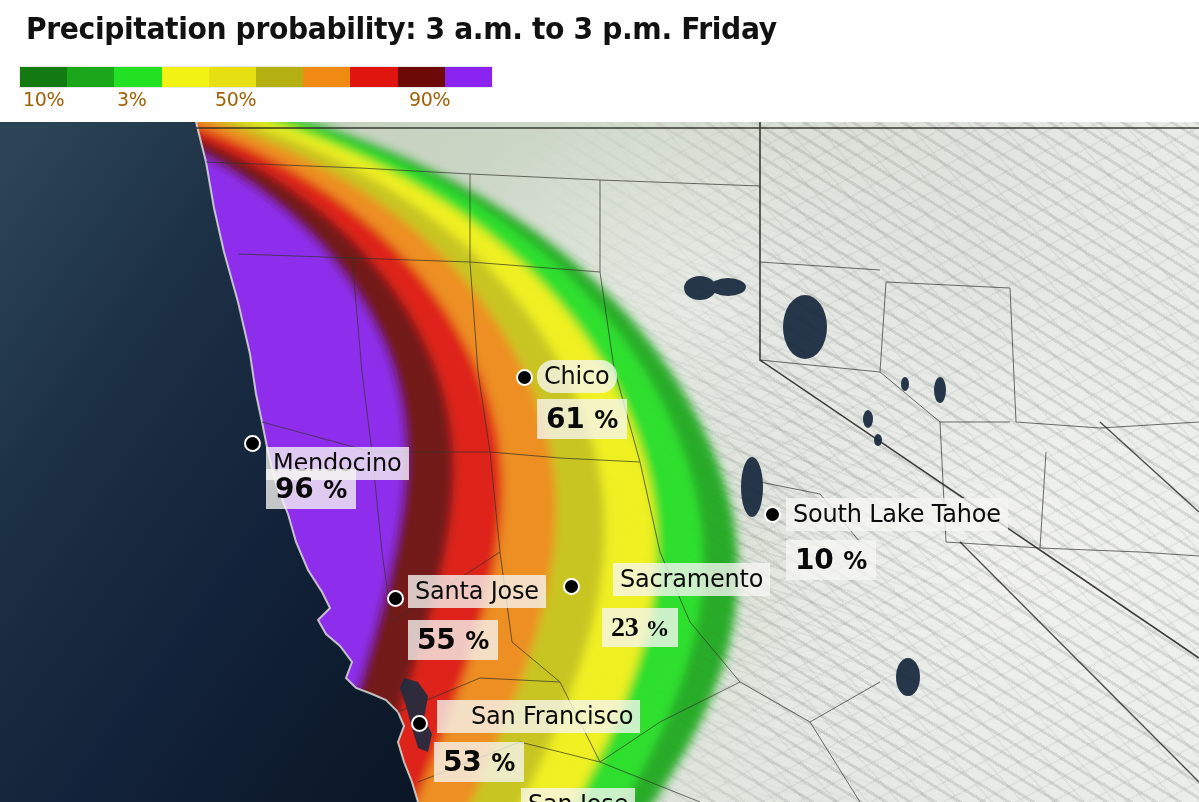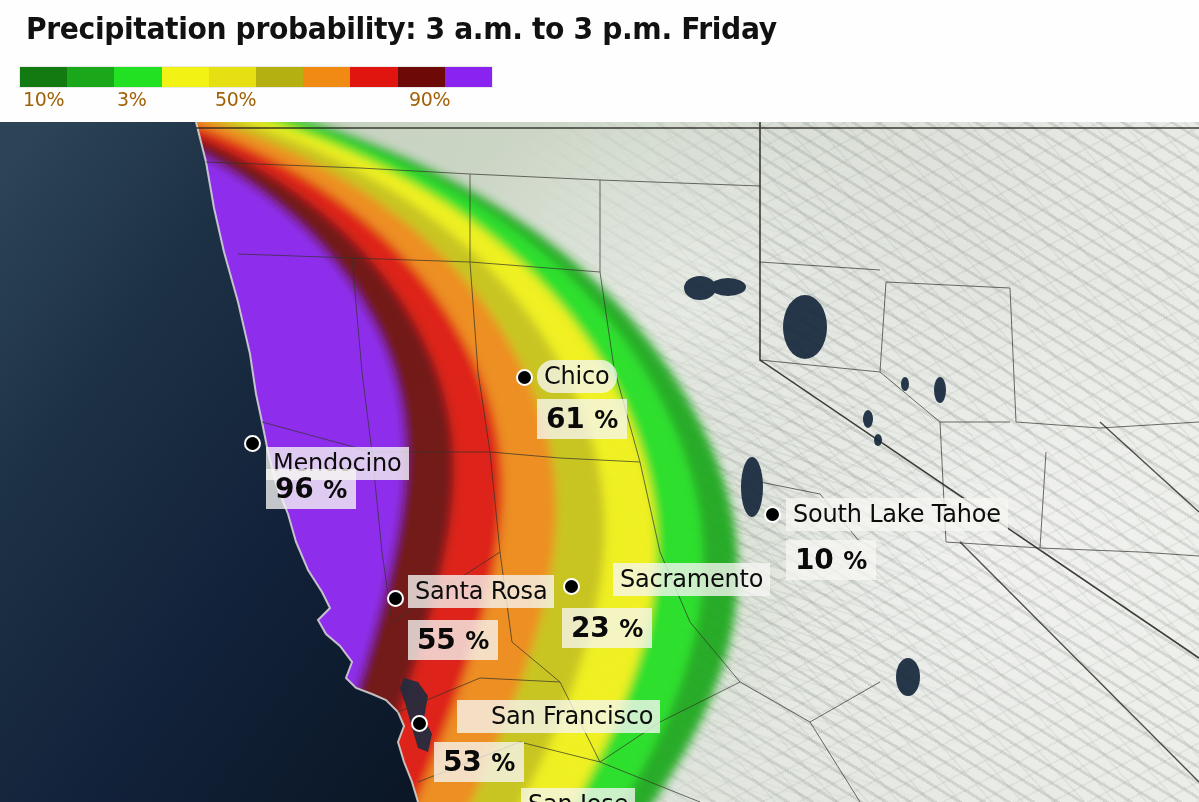--- a/index.html
+++ b/index.html
@@ -224,24 +224,24 @@
         <div class="cname" style="left: 537px; top: 238px; background: rgba(246, 246, 242, 0.78); border-radius: 16px;">Chico</div>
         <div class="cval" style="left: 537px; top: 277px; background: rgba(246, 246, 242, 0.78);"><span>61 </span><span class="pct">%</span></div>
         <div class="dot" style="left: 244px; top: 313px;"></div>
         <div class="cname" style="left: 266px; top: 305px; background: rgba(246, 246, 242, 0.78); margin-top: 20px;">Mendocino</div>
         <div class="cval" style="left: 266px; top: 347px; background: rgba(246, 246, 242, 0.78);"><span>96 </span><span class="pct">%</span></div>
         <div class="dot" style="left: 764px; top: 384px;"></div>
         <div class="cname" style="left: 786px; top: 376px; background: rgba(246, 246, 242, 0.78);">South Lake Tahoe</div>
         <div class="cval" style="left: 786px; top: 418px; background: rgba(246, 246, 242, 0.78);"><span>10 </span><span class="pct">%</span></div>
         <div class="dot" style="left: 563px; top: 456px;"></div>
         <div class="cname" style="left: 581px; top: 441px; background: rgba(246, 246, 242, 0.78); margin-left: 32px;">Sacramento</div>
-        <div class="cval" style="left: 562px; top: 486px; background: rgba(246, 246, 242, 0.78);"><span>23 </span><span class="pct">%</span></div>
+        <div class="cval" style="left: 602px; top: 486px; background: rgba(246, 246, 242, 0.78); font-family: Liberation Serif, serif;"><span>23 </span><span class="pct">%</span></div>
         <div class="dot" style="left: 387px; top: 468px;"></div>
-        <div class="cname" style="left: 408px; top: 453px; background: rgba(246, 246, 242, 0.78);">Santa Rosa</div>
+        <div class="cname" style="left: 408px; top: 453px; background: rgba(246, 246, 242, 0.78);">Santa Jose</div>
         <div class="cval" style="left: 408px; top: 498px; background: rgba(246, 246, 242, 0.78);"><span>55 </span><span class="pct">%</span></div>
         <div class="dot" style="left: 411px; top: 593px;"></div>
-        <div class="cname" style="left: 457px; top: 578px; background: rgba(246, 246, 242, 0.78); padding-left: 34px;">San Francisco</div>
+        <div class="cname" style="left: 437px; top: 578px; background: rgba(246, 246, 242, 0.78); padding-left: 34px;">San Francisco</div>
         <div class="cval" style="left: 434px; top: 620px; background: rgba(246, 246, 242, 0.78);"><span>53 </span><span class="pct">%</span></div>
         <div class="cname" style="left: 521px; top: 666px; background: rgba(246, 246, 242, 0.78);">San Jose</div>
       </div>
 
   </div>
 </div>
 
 </body></html>

